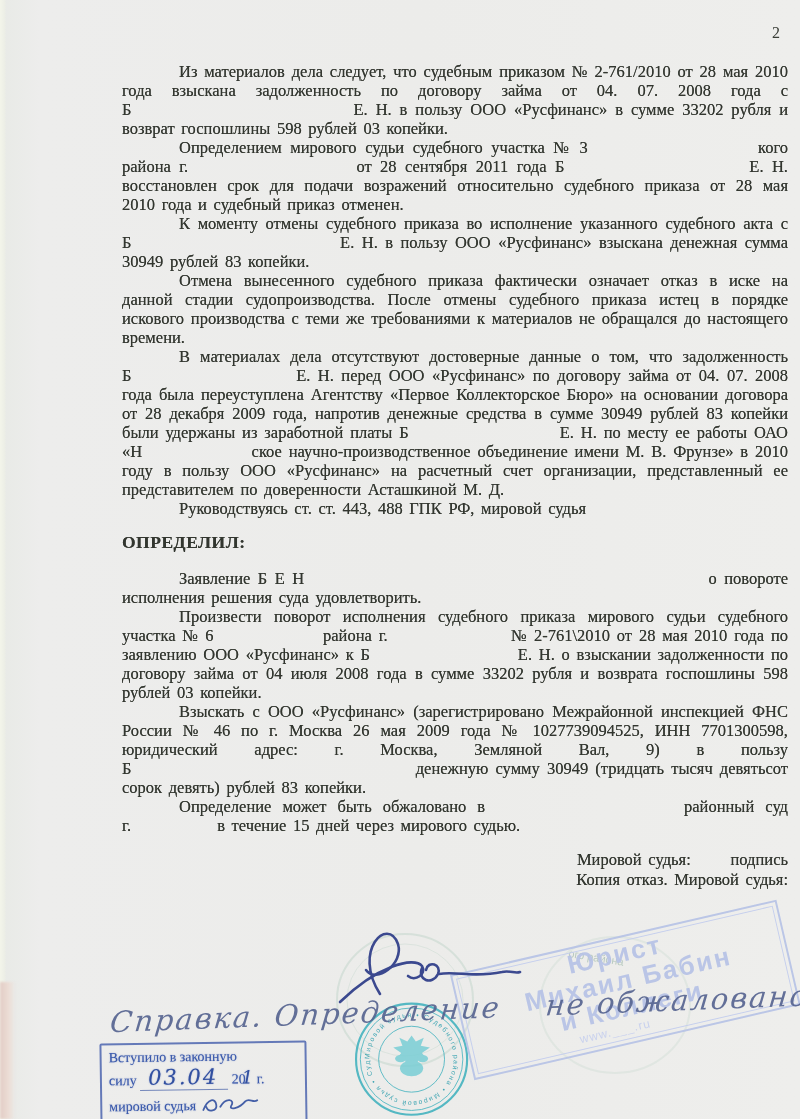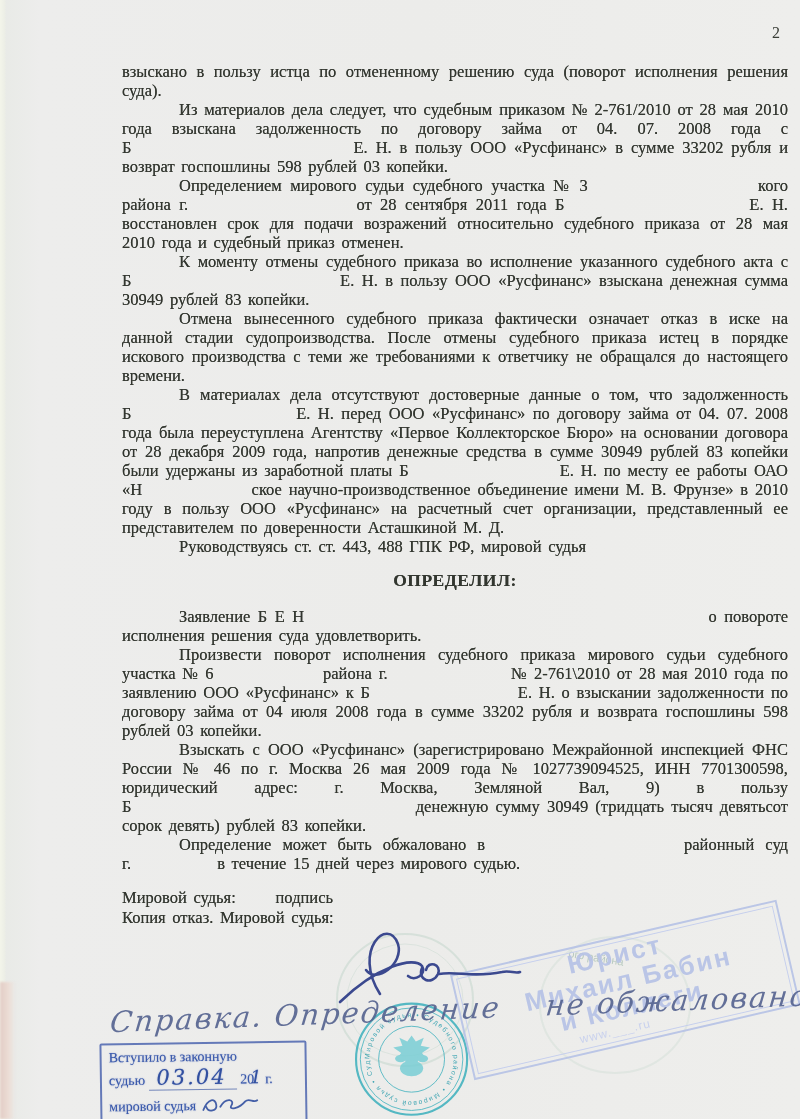--- a/index.html
+++ b/index.html
@@ -23,25 +23,25 @@
     position:absolute; top:24px; right:20px; font-size:16px; color:#3a3e37;
   }
   .doc-body {
     position:absolute; left:122px; top:62px; width:666px;
     font-size:16.5px; line-height:19px; word-spacing:2.5px;
     text-shadow:0 0 .4px rgba(50,54,47,.8);
   }
   .doc-body p { margin:0; text-indent:57px; text-align:justify; }
   .doc-body p.cont { text-indent:0; }
   .doc-body h2 {
-    margin:15px 0 17px; text-align:center; font-size:17.5px;
+    margin:15px 0 17px; text-align:left; font-size:17.5px;
     letter-spacing:.5px; font-weight:bold;
   }
   .sig-block { margin-top:15px; }
-  .sig-block p { text-indent:0; text-align:left; margin:0 0 1px 0; }
+  .sig-block p { text-indent:0; text-align:right; margin:0 0 1px 0; }
 
   
   .hw-note {
     position:absolute; left:110px; top:992px; width:690px;
     font-family:"DejaVu Serif", serif; font-style:italic;
     font-size:29px; color:#54628f; letter-spacing:2px;
     transform:rotate(-2.2deg) skewX(-8deg); opacity:.9; white-space:nowrap;
   }
 
   
@@ -90,25 +90,24 @@
 <body>
 
 <div class="page">
 
   <div class="edge-strip"></div>
   <div class="edge-pink"></div>
 
   <div class="page-num">2</div>
 
   <div class="doc-body">
-    <p class="cont">взыскано в пользу истца по отмененному решению суда (поворот исполнения решения суда).</p>
     <p>Из материалов дела следует, что судебным приказом № 2-761/2010 от 28 мая 2010 года взыскана задолженность по договору займа от 04. 07. 2008 года с Б&nbsp;&nbsp;&nbsp;&nbsp;&nbsp;&nbsp;&nbsp;&nbsp;&nbsp;&nbsp;&nbsp;&nbsp;&nbsp;&nbsp;&nbsp;&nbsp;&nbsp;&nbsp;&nbsp;&nbsp;&nbsp;&nbsp;&nbsp;&nbsp;&nbsp;&nbsp;&nbsp;&nbsp;Е. Н. в пользу ООО «Русфинанс» в сумме 33202 рубля и возврат госпошлины 598 рублей 03 копейки.</p>
     <p>Определением мирового судьи судебного участка № 3&nbsp;&nbsp;&nbsp;&nbsp;&nbsp;&nbsp;&nbsp;&nbsp;&nbsp;&nbsp;&nbsp;&nbsp;&nbsp;&nbsp;&nbsp;&nbsp;&nbsp;&nbsp;&nbsp;&nbsp;кого района г.&nbsp;&nbsp;&nbsp;&nbsp;&nbsp;&nbsp;&nbsp;&nbsp;&nbsp;&nbsp;&nbsp;&nbsp;&nbsp;&nbsp;&nbsp;&nbsp;&nbsp;&nbsp;&nbsp;&nbsp;от 28 сентября 2011 года Б&nbsp;&nbsp;&nbsp;&nbsp;&nbsp;&nbsp;&nbsp;&nbsp;&nbsp;&nbsp;&nbsp;&nbsp;&nbsp;&nbsp;&nbsp;&nbsp;&nbsp;&nbsp;&nbsp;&nbsp;&nbsp;&nbsp;Е. Н. восстановлен срок для подачи возражений относительно судебного приказа от 28 мая 2010 года и судебный приказ отменен.</p>
     <p>К моменту отмены судебного приказа во исполнение указанного судебного акта с Б&nbsp;&nbsp;&nbsp;&nbsp;&nbsp;&nbsp;&nbsp;&nbsp;&nbsp;&nbsp;&nbsp;&nbsp;&nbsp;&nbsp;&nbsp;&nbsp;&nbsp;&nbsp;&nbsp;&nbsp;&nbsp;&nbsp;&nbsp;&nbsp;&nbsp;&nbsp;&nbsp;&nbsp;Е. Н. в пользу ООО «Русфинанс» взыскана денежная сумма 30949 рублей 83 копейки.</p>
-    <p>Отмена вынесенного судебного приказа фактически означает отказ в иске на данной стадии судопроизводства. После отмены судебного приказа истец в порядке искового производства с теми же требованиями к ответчику не обращался до настоящего времени.</p>
+    <p>Отмена вынесенного судебного приказа фактически означает отказ в иске на данной стадии судопроизводства. После отмены судебного приказа истец в порядке искового производства с теми же требованиями к материалов не обращался до настоящего времени.</p>
     <p>В материалах дела отсутствуют достоверные данные о том, что задолженность Б&nbsp;&nbsp;&nbsp;&nbsp;&nbsp;&nbsp;&nbsp;&nbsp;&nbsp;&nbsp;&nbsp;&nbsp;&nbsp;&nbsp;&nbsp;&nbsp;&nbsp;&nbsp;&nbsp;&nbsp;&nbsp;&nbsp;Е. Н. перед ООО «Русфинанс» по договору займа от 04. 07. 2008 года была переуступлена Агентству «Первое Коллекторское Бюро» на основании договора от 28 декабря 2009 года, напротив денежные средства в сумме 30949 рублей 83 копейки были удержаны из заработной платы Б&nbsp;&nbsp;&nbsp;&nbsp;&nbsp;&nbsp;&nbsp;&nbsp;&nbsp;&nbsp;&nbsp;&nbsp;&nbsp;&nbsp;&nbsp;&nbsp;&nbsp;&nbsp;&nbsp;&nbsp;&nbsp;&nbsp;Е. Н. по месту ее работы ОАО «Н&nbsp;&nbsp;&nbsp;&nbsp;&nbsp;&nbsp;&nbsp;&nbsp;&nbsp;&nbsp;&nbsp;&nbsp;&nbsp;&nbsp;&nbsp;&nbsp;ское научно-производственное объединение имени М. В. Фрунзе» в 2010 году в пользу ООО «Русфинанс» на расчетный счет организации, представленный ее представителем по доверенности Асташкиной М. Д.</p>
     <p>Руководствуясь ст. ст. 443, 488 ГПК РФ, мировой судья</p>
     <h2>ОПРЕДЕЛИЛ:</h2>
     <p>Заявление Б Е Н&nbsp;&nbsp;&nbsp;&nbsp;&nbsp;&nbsp;&nbsp;&nbsp;&nbsp;&nbsp;&nbsp;&nbsp;&nbsp;&nbsp;&nbsp;&nbsp;&nbsp;&nbsp;&nbsp;&nbsp;&nbsp;&nbsp;&nbsp;&nbsp;&nbsp;&nbsp;&nbsp;&nbsp;&nbsp;&nbsp;&nbsp;&nbsp;&nbsp;&nbsp;&nbsp;&nbsp;&nbsp;&nbsp;&nbsp;&nbsp;&nbsp;&nbsp;&nbsp;&nbsp;&nbsp;&nbsp;&nbsp;&nbsp;&nbsp;&nbsp;&nbsp;&nbsp;&nbsp;&nbsp;о повороте исполнения решения суда удовлетворить.</p>
     <p>Произвести поворот исполнения судебного приказа мирового судьи судебного участка № 6&nbsp;&nbsp;&nbsp;&nbsp;&nbsp;&nbsp;&nbsp;&nbsp;&nbsp;&nbsp;&nbsp;&nbsp;&nbsp;&nbsp;&nbsp;&nbsp;района г.&nbsp;&nbsp;&nbsp;&nbsp;&nbsp;&nbsp;&nbsp;&nbsp;&nbsp;&nbsp;&nbsp;&nbsp;&nbsp;&nbsp;&nbsp;&nbsp;&nbsp;&nbsp;№ 2-761\2010 от 28 мая 2010 года по заявлению ООО «Русфинанс» к Б&nbsp;&nbsp;&nbsp;&nbsp;&nbsp;&nbsp;&nbsp;&nbsp;&nbsp;&nbsp;&nbsp;&nbsp;&nbsp;&nbsp;&nbsp;&nbsp;&nbsp;&nbsp;&nbsp;&nbsp;&nbsp;&nbsp;Е. Н. о взыскании задолженности по договору займа от 04 июля 2008 года в сумме 33202 рубля и возврата госпошлины 598 рублей 03 копейки.</p>
     <p>Взыскать с ООО «Русфинанс» (зарегистрировано Межрайонной инспекцией ФНС России № 46 по г. Москва 26 мая 2009 года № 1027739094525, ИНН 7701300598, юридический адрес: г. Москва, Земляной Вал, 9) в пользу Б&nbsp;&nbsp;&nbsp;&nbsp;&nbsp;&nbsp;&nbsp;&nbsp;&nbsp;&nbsp;&nbsp;&nbsp;&nbsp;&nbsp;&nbsp;&nbsp;&nbsp;&nbsp;&nbsp;&nbsp;&nbsp;&nbsp;&nbsp;&nbsp;&nbsp;&nbsp;&nbsp;&nbsp;&nbsp;&nbsp;&nbsp;&nbsp;&nbsp;&nbsp;&nbsp;&nbsp;&nbsp;&nbsp;&nbsp;&nbsp;денежную сумму 30949 (тридцать тысяч девятьсот сорок девять) рублей 83 копейки.</p>
     <p>Определение может быть обжаловано в&nbsp;&nbsp;&nbsp;&nbsp;&nbsp;&nbsp;&nbsp;&nbsp;&nbsp;&nbsp;&nbsp;&nbsp;&nbsp;&nbsp;&nbsp;&nbsp;&nbsp;&nbsp;районный суд г.&nbsp;&nbsp;&nbsp;&nbsp;&nbsp;&nbsp;&nbsp;&nbsp;&nbsp;&nbsp;&nbsp;&nbsp;&nbsp;в течение 15 дней через мирового судью.</p>
     <div class="sig-block">
       <p>Мировой судья:&nbsp;&nbsp;&nbsp;&nbsp;&nbsp;&nbsp;подпись</p>
       <p>Копия отказ. Мировой судья:</p>
@@ -156,21 +155,21 @@
       <path d="M 100,46 C 95,58 110,64 116,52 C 120,42 106,38 104,48"></path>
       <path d="M 117,52 C 134,49 152,56 180,50 C 188,48 193,52 198,50"></path>
     </g>
   </svg>
 
   <div class="hw-note">Справка. Определение&nbsp;&nbsp;&nbsp;&nbsp;не обжаловано,</div>
 
   <div class="entry-box">
     <div class="row1">Вступило в законную</div>
     <div class="row2">
-      <span>судью</span>
+      <span>силу</span>
       <span class="hw-date">03.04</span>
       <span>20</span><span class="hw-year">1</span>
       <span>г.</span>
     </div>
     <div class="row3">
       <span>мировой судья</span>
       <svg width="60" height="22" style="vertical-align:-6px">
         <g fill="none" stroke="#3250a0" stroke-width="1.8" stroke-linecap="round" opacity=".9">
           <path d="M 4,16 C 9,4 16,4 17,11 C 18,17 9,19 7,13"></path>
           <path d="M 21,13 C 27,3 36,6 32,12 C 29,17 40,15 46,8 C 50,4 54,10 58,7"></path>

